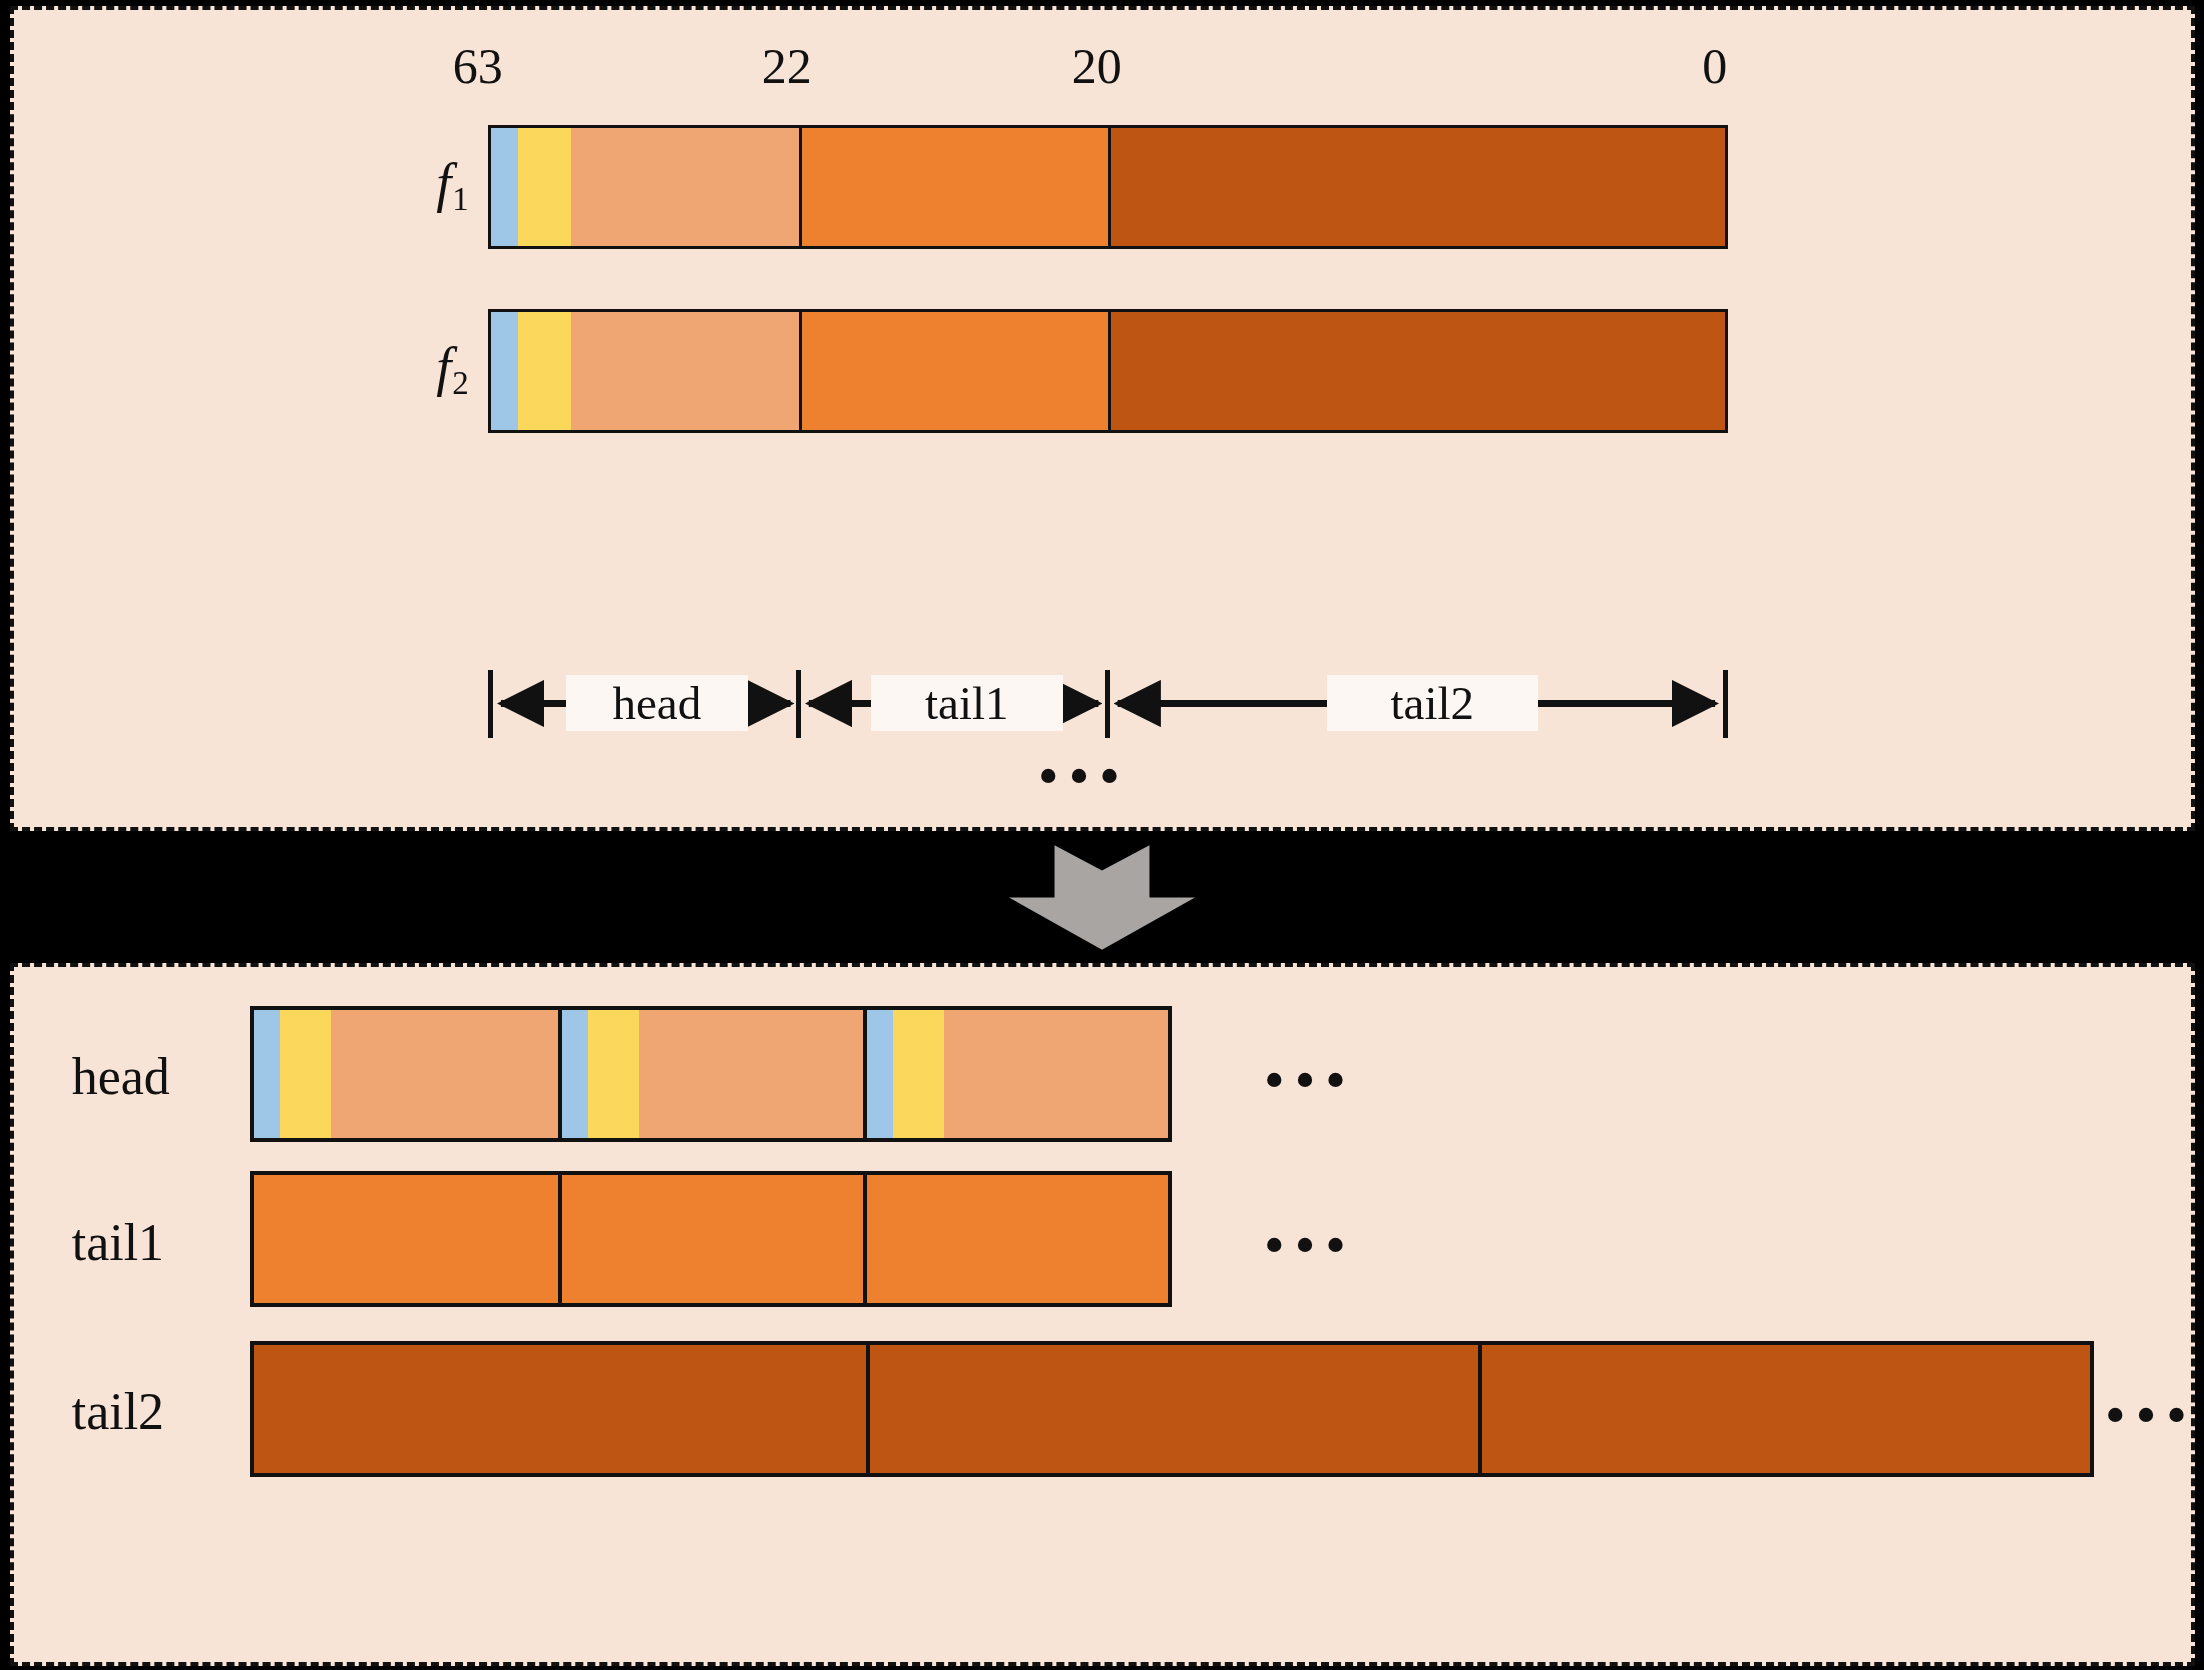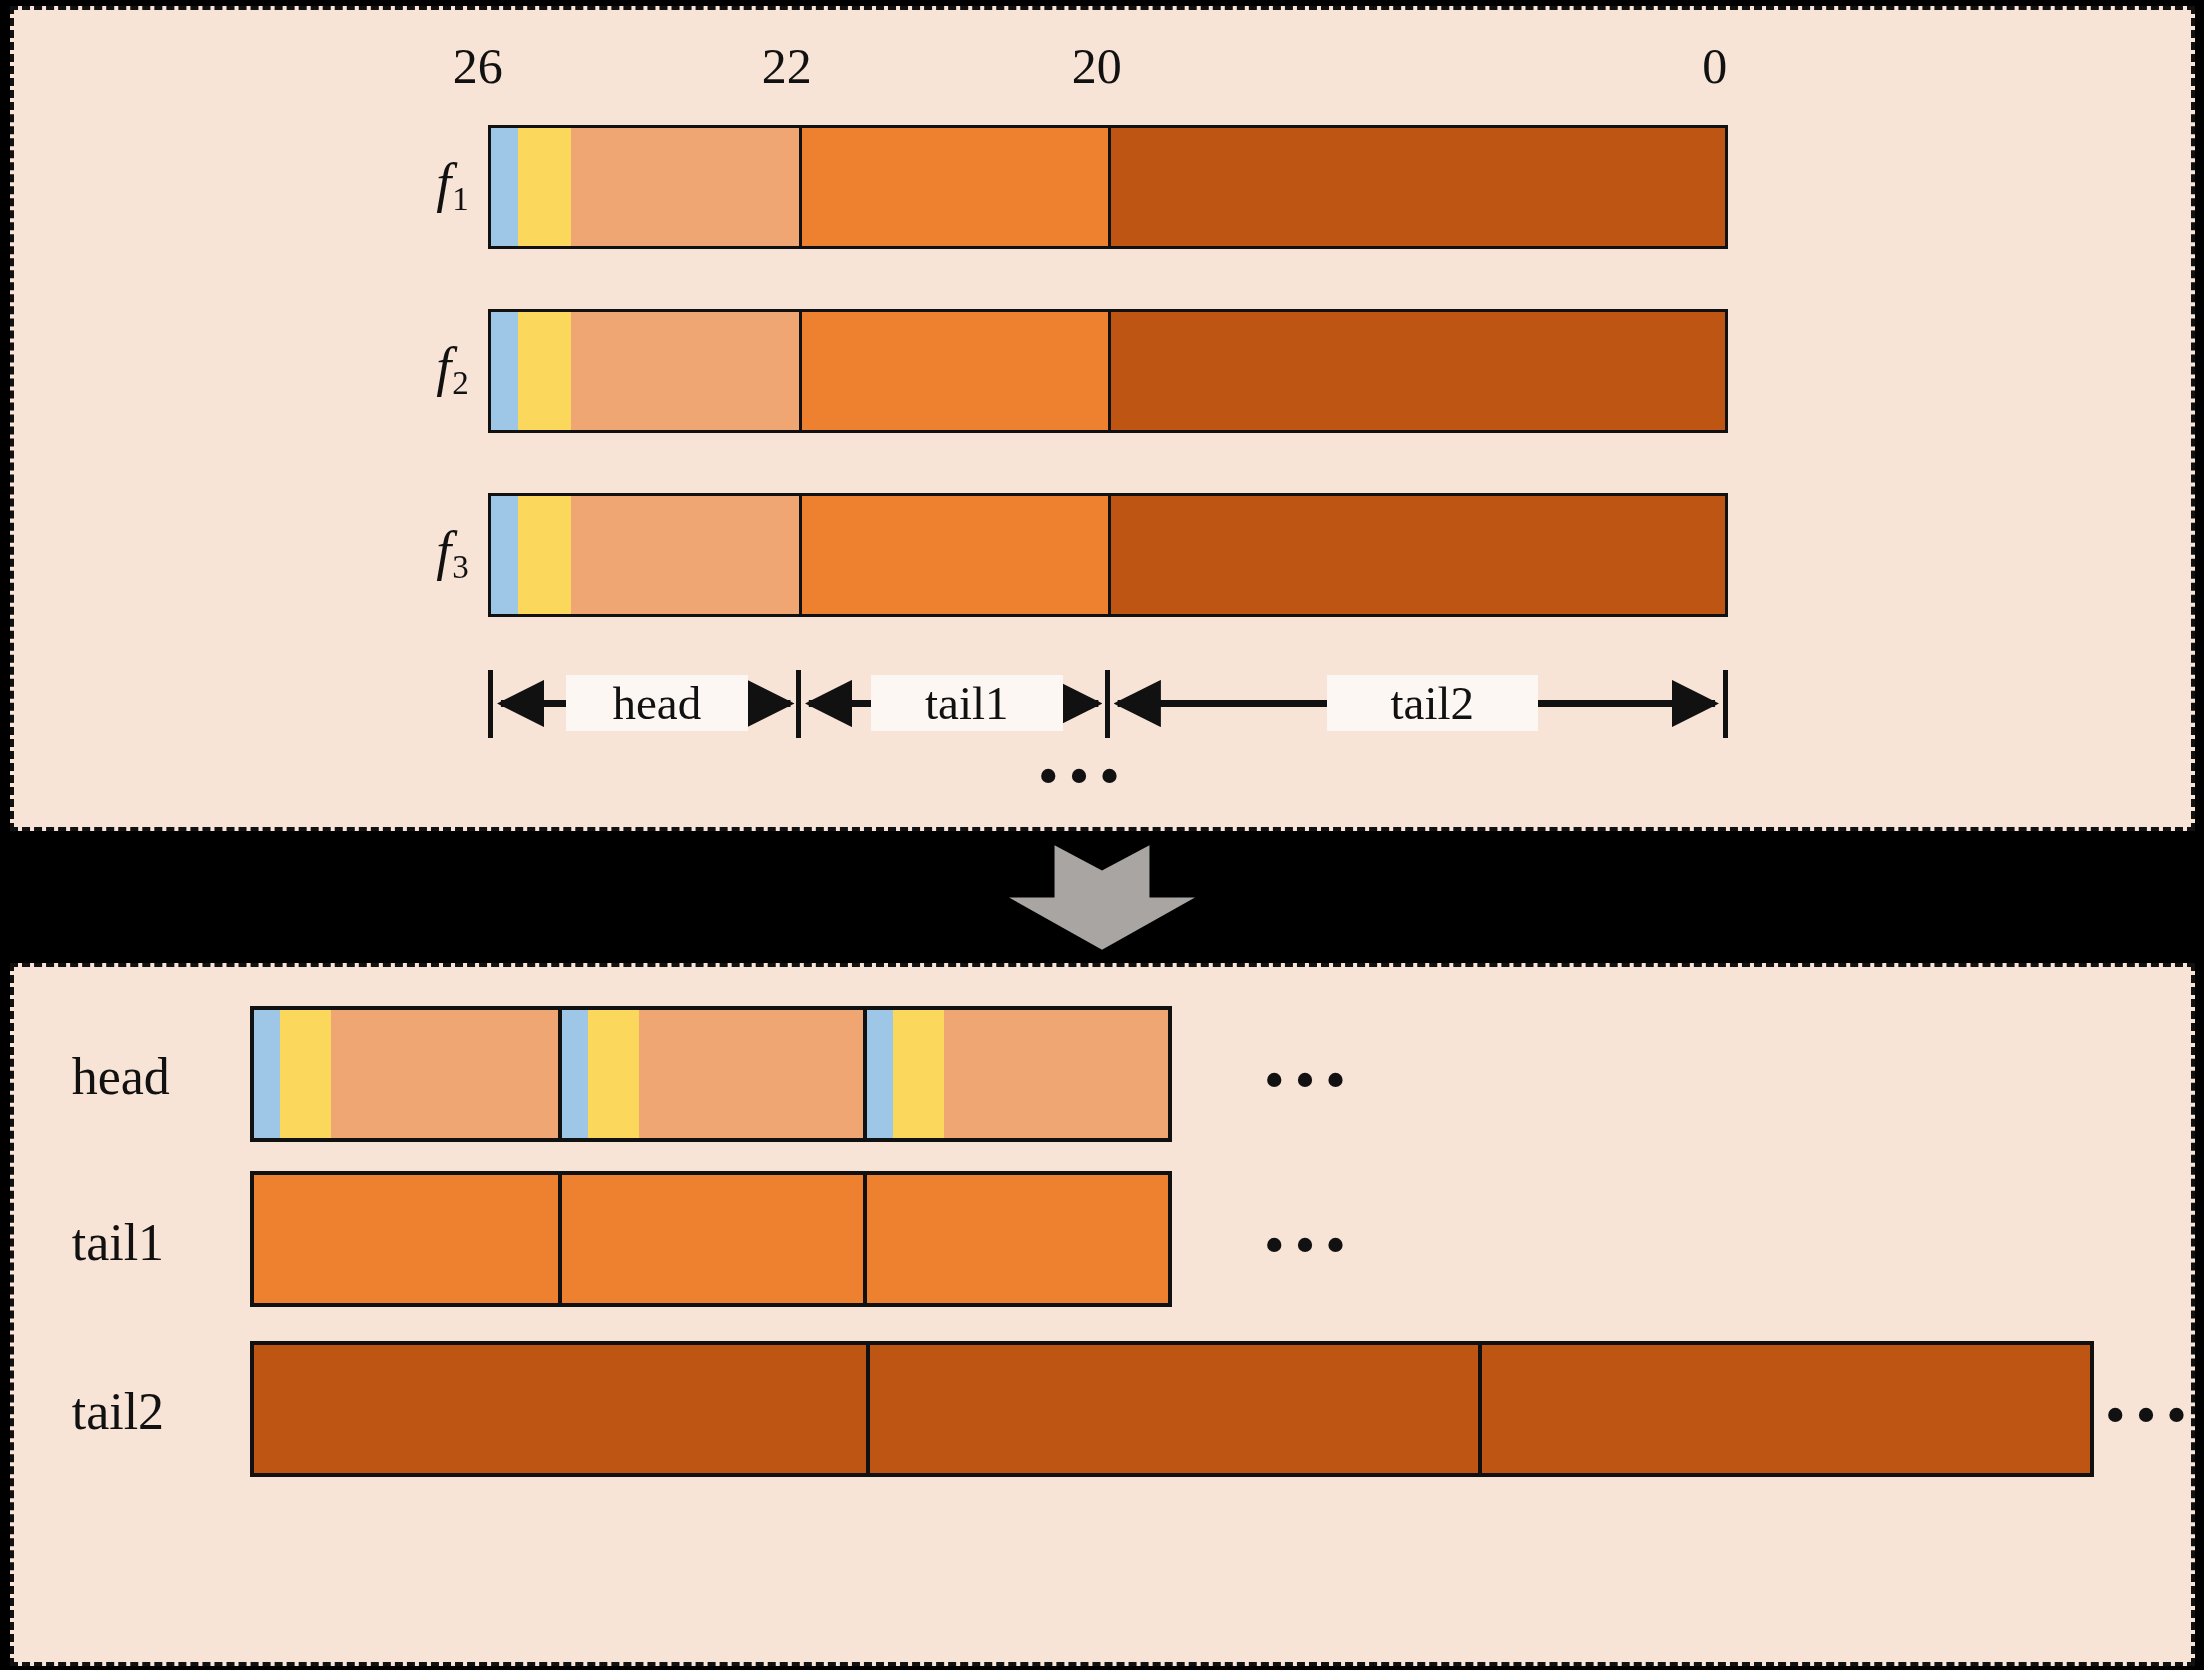--- a/index.html
+++ b/index.html
@@ -188,21 +188,21 @@
     height: 100%;
   }
 </style>
 </head>
 <body>
 
 <div id="stage">
 
   <div class="panel" id="panel-top">
 
-    <div class="bit-label" style="left:406px; top:27px;">26</div>
+    <div class="bit-label" style="left:406px; top:27px;">63</div>
     <div class="bit-label" style="left:715px; top:27px;">22</div>
     <div class="bit-label" style="left:1025px; top:27px;">20</div>
     <div class="bit-label" style="left:1643px; top:27px;">0</div>
 
     <div class="word-row r1">
       <div class="row-name"><span>f</span><sub>1</sub></div>
       <div class="word-box">
         <div class="seg" style="width:2.2%;  background:#9ec6e6;"></div>
         <div class="seg" style="width:4.3%;  background:#fbd75b;"></div>
         <div class="seg" style="width:18.5%; background:#f0a673;"></div>
@@ -215,30 +215,20 @@
       <div class="row-name"><span>f</span><sub>2</sub></div>
       <div class="word-box">
         <div class="seg" style="width:2.2%;  background:#9ec6e6;"></div>
         <div class="seg" style="width:4.3%;  background:#fbd75b;"></div>
         <div class="seg" style="width:18.5%; background:#f0a673;"></div>
         <div class="seg div" style="width:25%;   background:#ee8130;"></div>
         <div class="seg div" style="width:50%;   background:#bf5513;"></div>
       </div>
     </div>
 
-    <div class="word-row r3">
-      <div class="row-name"><span>f</span><sub>3</sub></div>
-      <div class="word-box">
-        <div class="seg" style="width:2.2%;  background:#9ec6e6;"></div>
-        <div class="seg" style="width:4.3%;  background:#fbd75b;"></div>
-        <div class="seg" style="width:18.5%; background:#f0a673;"></div>
-        <div class="seg div" style="width:25%;   background:#ee8130;"></div>
-        <div class="seg div" style="width:50%;   background:#bf5513;"></div>
-      </div>
-    </div>
 
     <div id="dim-row">
       <svg class="dim-svg" width="1240" height="83" viewBox="0 0 1278 86">
         <defs>
           <marker id="ah" markerWidth="7" markerHeight="7" refX="6.4" refY="3.5" orient="auto" markerUnits="strokeWidth">
             <path d="M0,0 L7,3.5 L0,7 z" fill="#111111"></path>
           </marker>
         </defs>
 
         <line x1="160" y1="43" x2="10" y2="43" stroke="#111111" stroke-width="7" marker-end="url(#ah)"></line>

